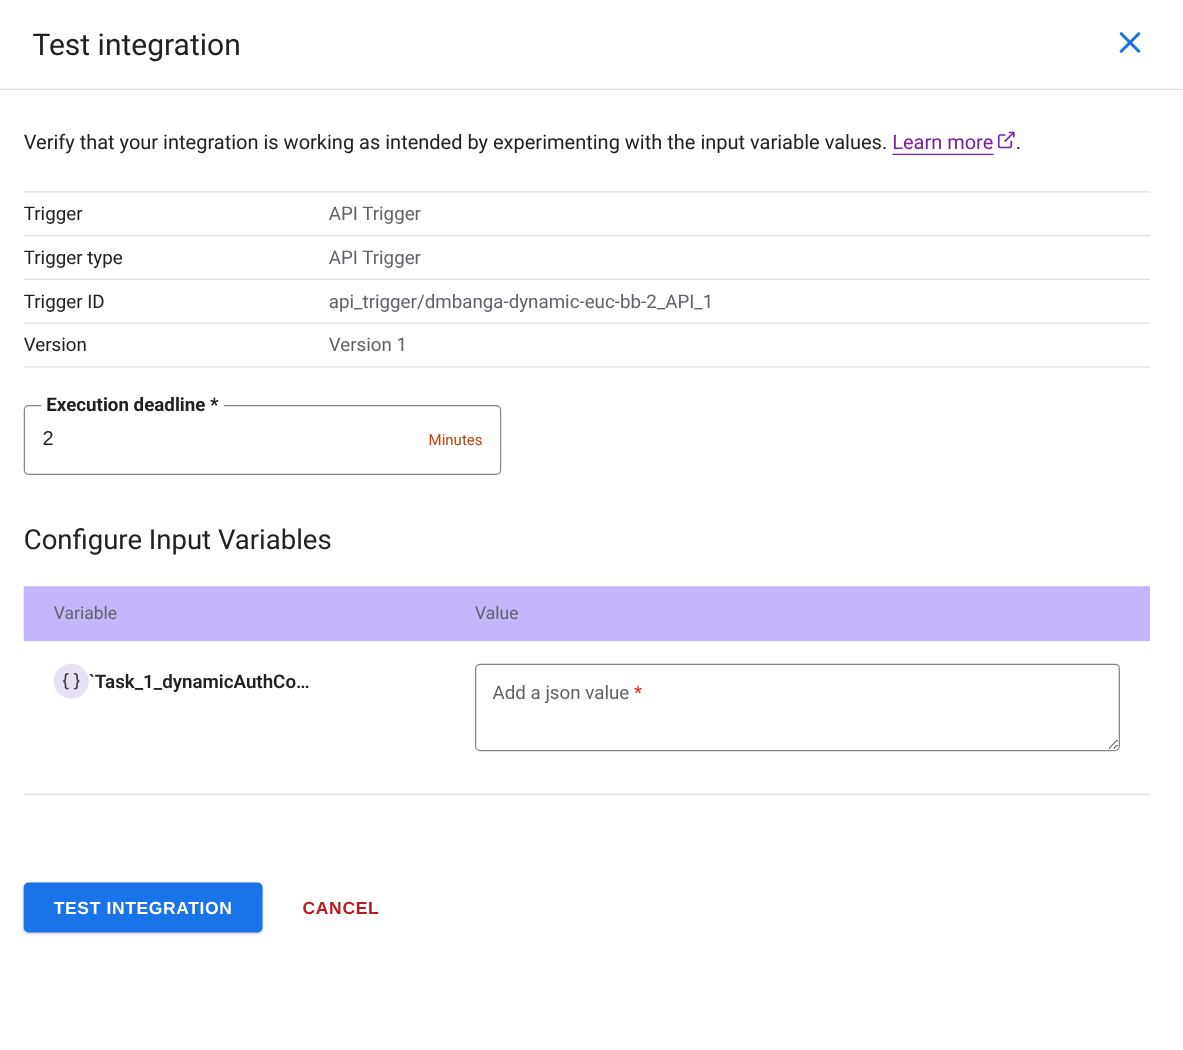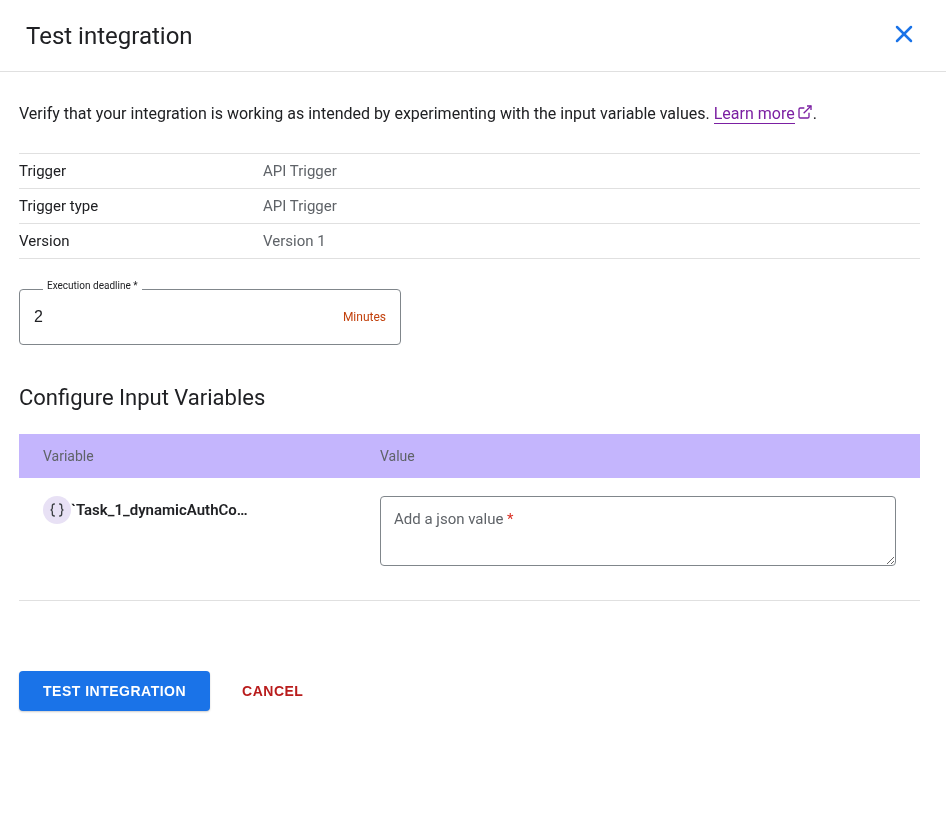--- a/index.html
+++ b/index.html
@@ -87,25 +87,25 @@
       font-weight: 400;
     }
     .field-group {
       position: relative;
       display: inline-block;
       margin-bottom: 40px;
     }
     .field-label {
       position: absolute;
       top: -9px;
-      left: 24px;
+      left: 14px;
       background: #fff;
       padding: 0 4px;
-      font-size: 10px;
-      font-weight: 400;
+      font-size: 15px;
+      font-weight: 700;
       color: #202124;
     }
     .field-wrap {
       border: 1px solid #80868b;
       border-radius: 4px;
       display: flex;
       align-items: center;
       width: 382px;
       height: 56px;
     }
@@ -261,20 +261,24 @@
 
   <table class="info-table">
     <tbody>
         <tr>
       <td>Trigger</td>
       <td>API Trigger</td>
     </tr>
     <tr>
       <td>Trigger type</td>
       <td>API Trigger</td>
+    </tr>
+    <tr>
+      <td>Trigger ID</td>
+      <td>api_trigger/dmbanga-dynamic-euc-bb-2_API_1</td>
     </tr>
     <tr>
       <td>Version</td>
       <td>Version 1</td>
     </tr>
   </tbody>
     </table>
 
   <div class="field-group">
     <span class="field-label">Execution deadline *</span>

